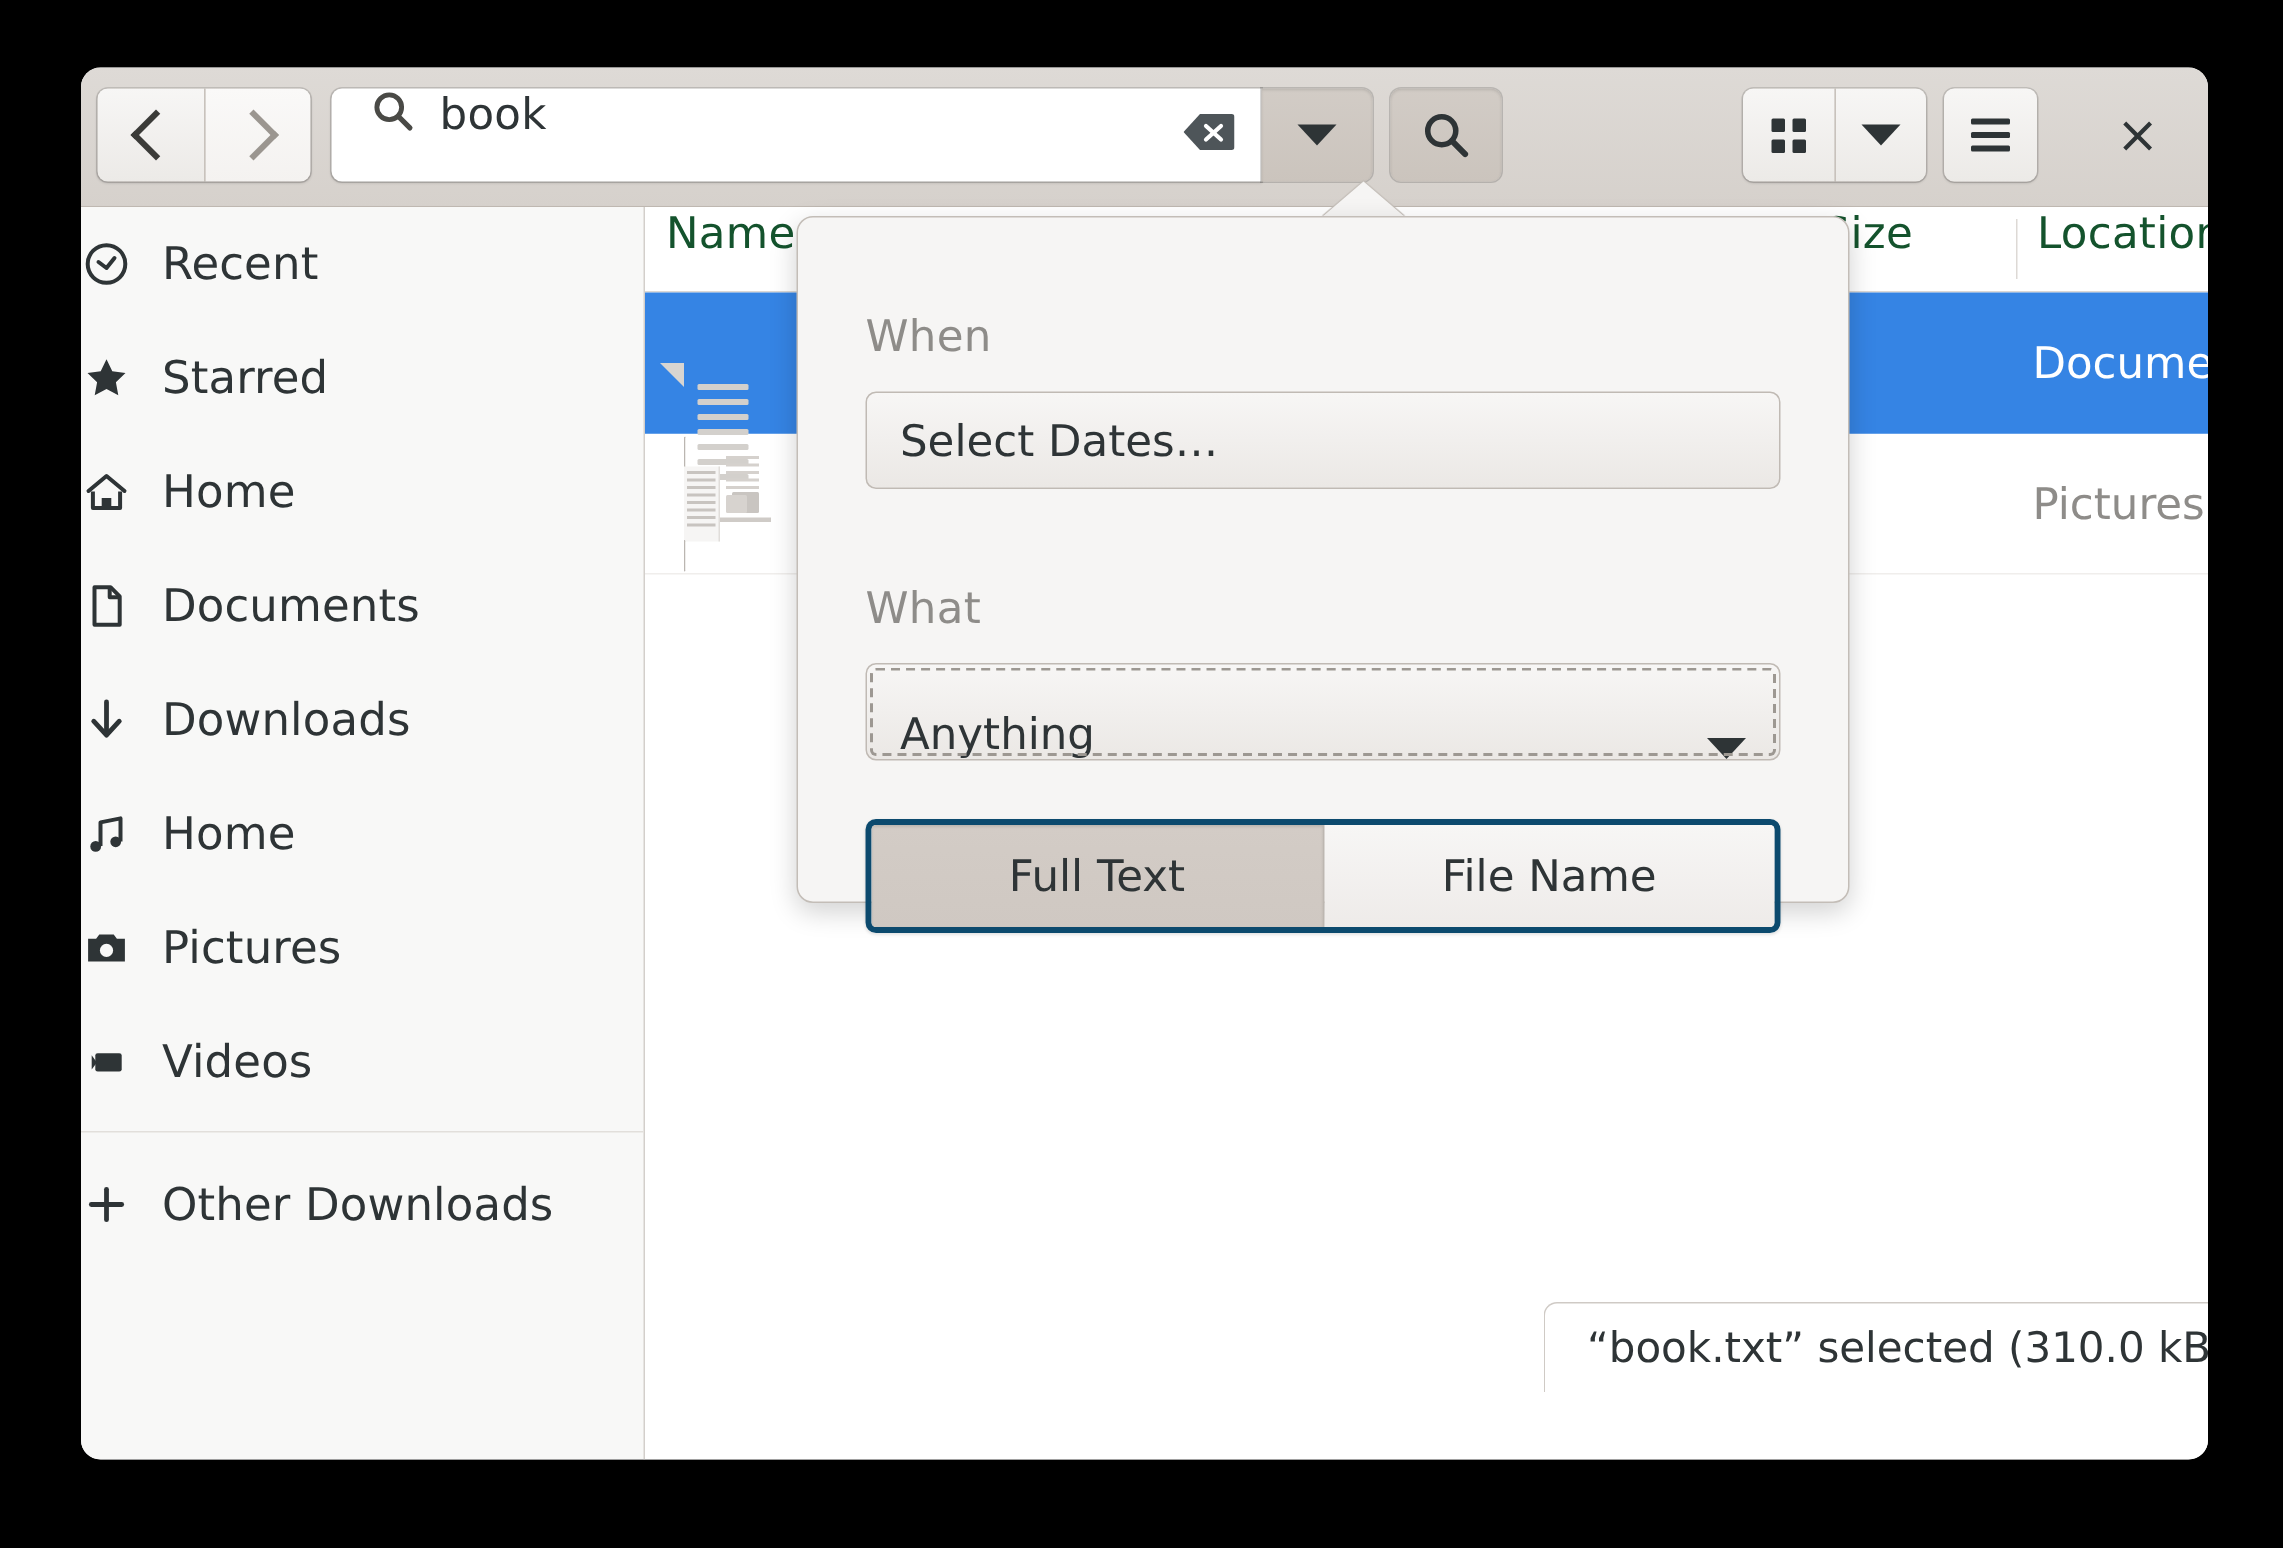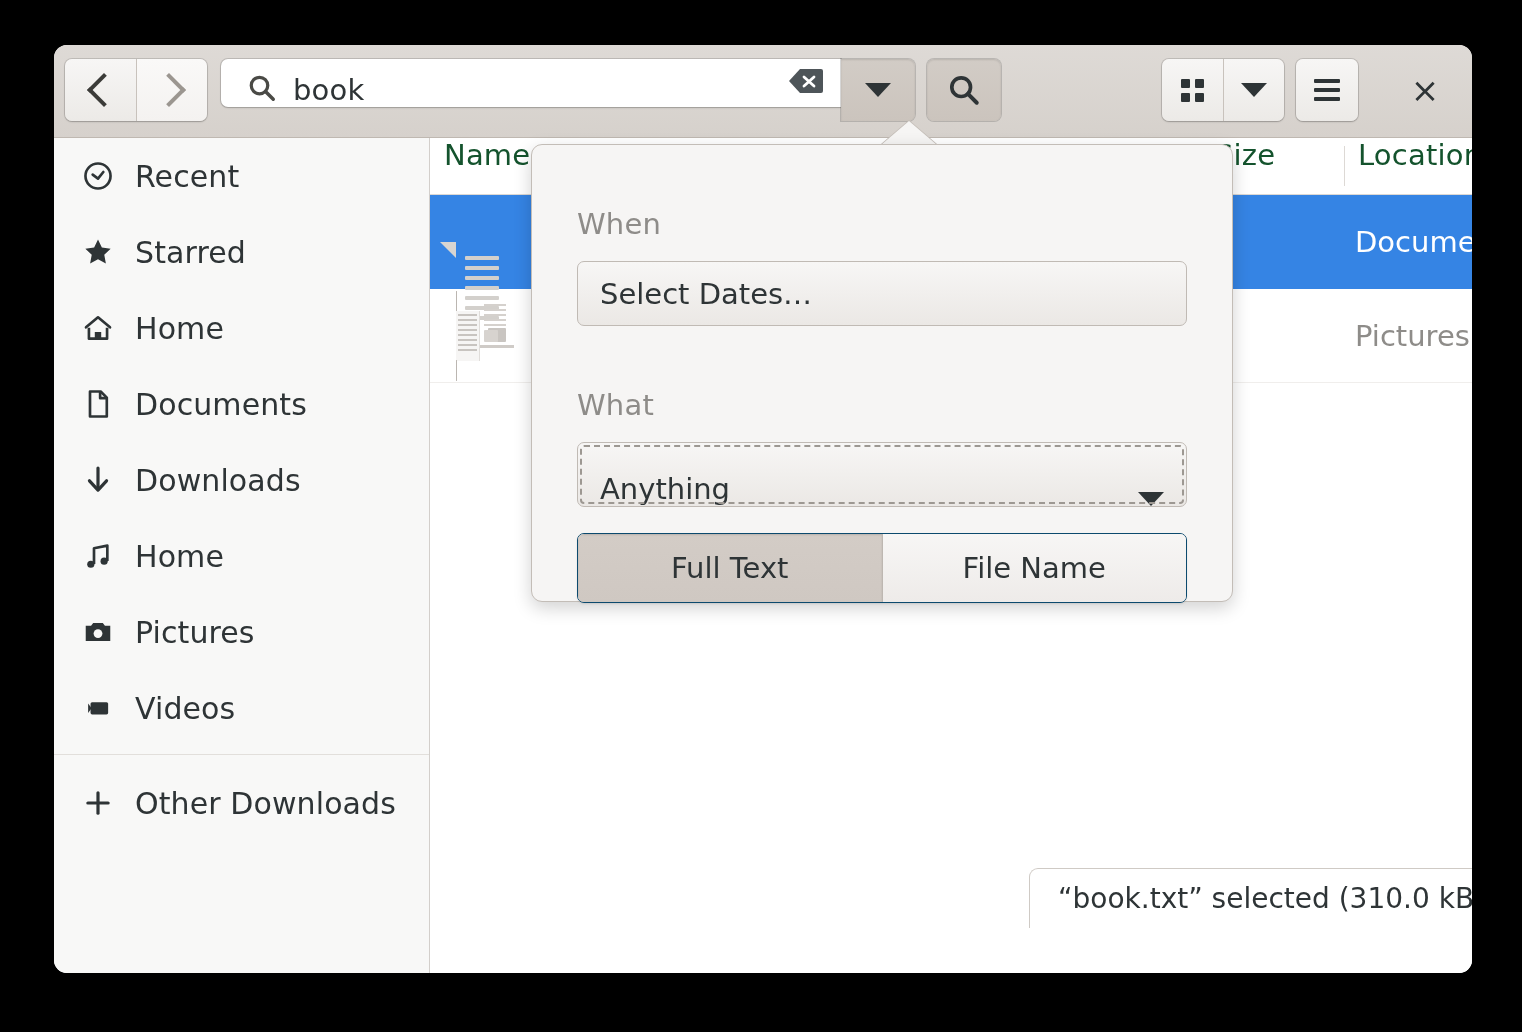--- a/index.html
+++ b/index.html
@@ -70,26 +70,26 @@
     border-left: 4px solid #3b3b38;
     border-bottom: 4px solid #3b3b38;
   }
   .chev.left  { transform: rotate(45deg);  margin-left: 6px; }
   .chev.right { transform: rotate(-135deg); margin-right: 6px; border-color: #9b9690; }
 
   
   .search-entry {
     position: absolute;
     left: 167px; top: 14px;
-    width: 620px; height: 48px;
+    width: 620px; height: 62px;
     background: #ffffff;
     border-radius: 7px 0 0 7px;
     box-shadow: 0 1px 2px rgba(0,0,0,0.15), 0 0 0 1px rgba(0,0,0,0.14);
     display: flex;
-    align-items: flex-end;
+    align-items: flex-start;
     box-sizing: border-box;
     padding-left: 26px;
   }
   .search-entry .mag { margin-right: 16px; }
   .search-text {
     font-size: 29px;
     color: #2e3436;
     letter-spacing: 0.2px;
   }
   .clear-btn {
@@ -194,21 +194,20 @@
     height: 835px;
     background: #f8f8f7;
     border-right: 1px solid #d3cfcb;
     box-sizing: border-box;
     overflow: hidden;
   }
   .side-item {
     display: flex;
     align-items: center;
     height: 76px;
-    padding-left: 27px;
     cursor: pointer;
   }
   .side-item .ico {
     width: 34px;
     display: flex;
     align-items: center;
     justify-content: center;
     margin-right: 20px;
     flex: none;
   }
@@ -434,26 +433,26 @@
     display: flex;
     align-items: flex-end;
     justify-content: space-between;
     padding: 0 22px;
     box-sizing: border-box;
     font-size: 29px;
     color: #2e3436;
     cursor: pointer;
   }
   .seg-group {
-    margin-top: 26px;
+    margin-top: 39px;
     display: flex;
     height: 68px;
     border-radius: 7px;
     overflow: hidden;
-    border: 1px solid #0c4a6e;
+    border: 4px solid #0c4a6e;
     box-shadow: 0 1px 2px rgba(0,0,0,0.1);
   }
   .seg {
     flex: 1;
     display: flex;
     align-items: center;
     justify-content: center;
     font-size: 29px;
     color: #2e3436;
     background: linear-gradient(180deg, #f7f6f5 0%, #eeebe9 100%);

